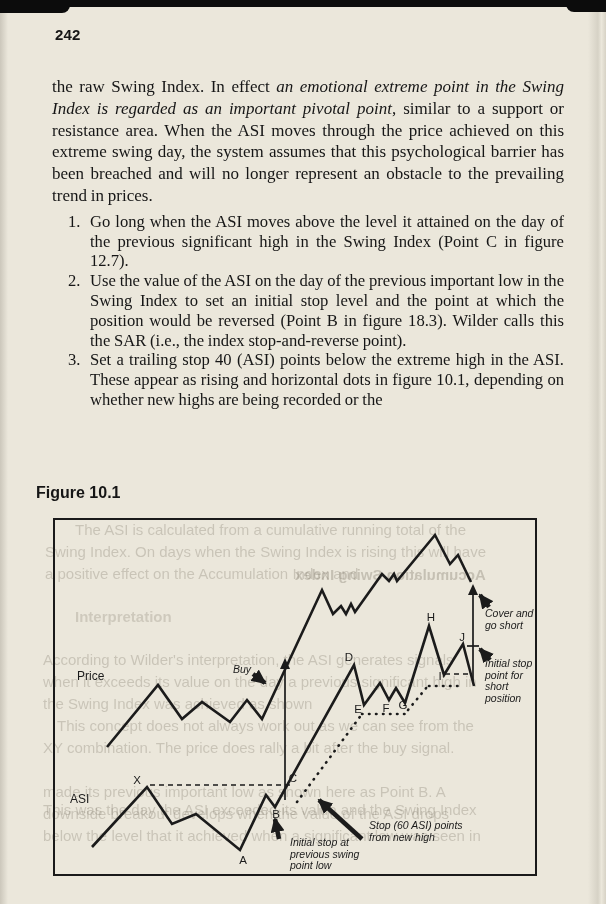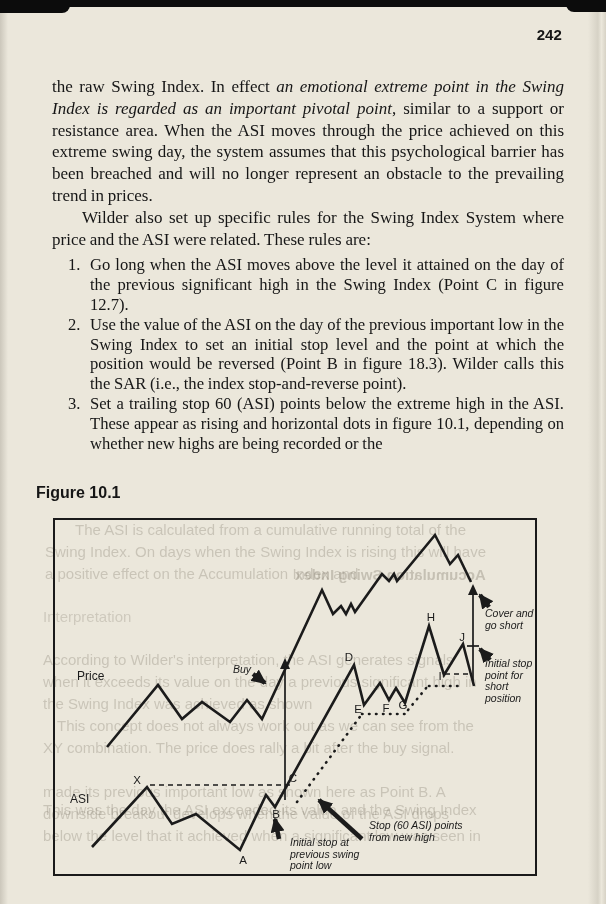--- a/index.html
+++ b/index.html
@@ -13,39 +13,39 @@
   }
   
   .edge-top{position:absolute;left:0;top:0;width:606px;height:7px;background:#0c0c0c;}
   .edge-top-left{position:absolute;left:0;top:0;width:70px;height:13px;background:#0c0c0c;border-radius:0 0 8px 0;}
   .edge-top-right{position:absolute;right:0;top:0;width:40px;height:12px;background:#0c0c0c;border-radius:0 0 0 8px;}
   .edge-right{position:absolute;right:0;top:0;width:18px;height:904px;
     background:linear-gradient(to right, rgba(120,114,100,0) 0%, rgba(120,114,100,.18) 55%, rgba(235,231,219,1) 75%, rgba(190,184,170,.45) 100%);}
   .edge-left{position:absolute;left:0;top:0;width:8px;height:904px;
     background:linear-gradient(to right, rgba(110,104,92,.25), rgba(110,104,92,0));}
 
-  .header{position:absolute;left:55px;right:44px;top:26px;display:flex;justify-content:flex-end;
+  .header{position:absolute;left:55px;right:44px;top:26px;display:flex;justify-content:space-between;
     font-size:15px;font-weight:bold;letter-spacing:.1px;}
   .body-text{position:absolute;left:52px;top:76px;width:512px;font-size:17px;line-height:21.8px;
     text-align:justify;word-spacing:-0.4px;font-family:Liberation Serif, serif;}
   .body-text p{margin:0;}
   .body-text p.indent{text-indent:30px;}
   ol.rules{list-style:none;margin:5px 0 0 0;padding:0 0 0 16px;font-size:16.6px;line-height:19.8px;}
   ol.rules li{display:flex;margin:0;}
   ol.rules li .num{width:22px;flex:0 0 22px;}
   ol.rules li .li-text{flex:1;text-align:justify;}
 
   .figure-label{position:absolute;left:36px;top:484px;font-size:16px;font-weight:bold;}
   .figure-box{position:absolute;left:53px;top:518px;width:480px;height:354px;border:2px solid #1a1a1a;z-index:2;background:transparent;}
   .figure-box svg{display:block;}
 
   .ghost-layer{position:absolute;left:0;top:0;width:606px;height:904px;z-index:1;pointer-events:none;padding-left:42px;}
   .ghost-line{position:absolute;font-size:15px;line-height:17px;color:#7d7668;opacity:.30;white-space:nowrap;
     filter:blur(.4px);}
-  .ghost-line.g-bold{font-weight:normal;opacity:.26;}
+  .ghost-line.g-bold{font-weight:bold;opacity:.26;margin-left:32px;}
   .ghost-line.g-mirror{transform:scaleX(-1);opacity:.34;font-weight:bold;}
   .content{position:relative;z-index:2;}
 </style>
 </head>
 <body>
 
 <div id="page">
   <div class="ghost-layer" id="ghost-layer">
       <div class="ghost-line" style="left: 75px; top: 521px;">The ASI is calculated from a cumulative running total of the</div>
       <div class="ghost-line" style="left: 45px; top: 543px;">Swing Index. On days when the Swing Index is rising this will have</div>
@@ -64,33 +64,32 @@
     </div>
 
   <div class="content">
     <div class="header">
       <span>242</span>
     </div>
 
     <div class="body-text" id="body-text">
 
       <p class=""><span>the raw Swing Index. In effect </span><em>an emotional extreme point in the Swing Index is regarded as an important pivotal point</em><span>, similar to a support or resistance area. When the ASI moves through the price achieved on this extreme swing day, the system assumes that this psychological barrier has been breached and will no longer represent an obstacle to the prevailing trend in prices.</span></p>
-        <p class="indent"><span>Wilder also set up specific rules for the Swing Index System where price and the ASI were related. These rules are:</span></p>
         <ol class="rules" id="rules-list">
           <li>
             <span class="num">1.</span>
             <span class="li-text">Go long when the ASI moves above the level it attained on the day of the previous significant high in the Swing Index (Point C in figure 12.7).</span>
           </li>
           <li>
             <span class="num">2.</span>
             <span class="li-text">Use the value of the ASI on the day of the previous important low in the Swing Index to set an initial stop level and the point at which the position would be reversed (Point B in figure 18.3). Wilder calls this the SAR (i.e., the index stop-and-reverse point).</span>
           </li>
           <li>
             <span class="num">3.</span>
-            <span class="li-text">Set a trailing stop 60 (ASI) points below the extreme high in the ASI. These appear as rising and horizontal dots in figure 10.1, depending on whether new highs are being recorded or the</span>
+            <span class="li-text">Set a trailing stop 40 (ASI) points below the extreme high in the ASI. These appear as rising and horizontal dots in figure 10.1, depending on whether new highs are being recorded or the</span>
           </li>
         </ol>
     </div>
 
     <div class="figure-label">Figure 10.1</div>
 
     <div class="figure-box">
       <svg id="figure-svg" width="480" height="354" viewBox="0 0 480 354">
         <defs>
           <marker id="headThin" markerUnits="userSpaceOnUse" markerWidth="11" markerHeight="10" refX="9" refY="5" orient="auto">

